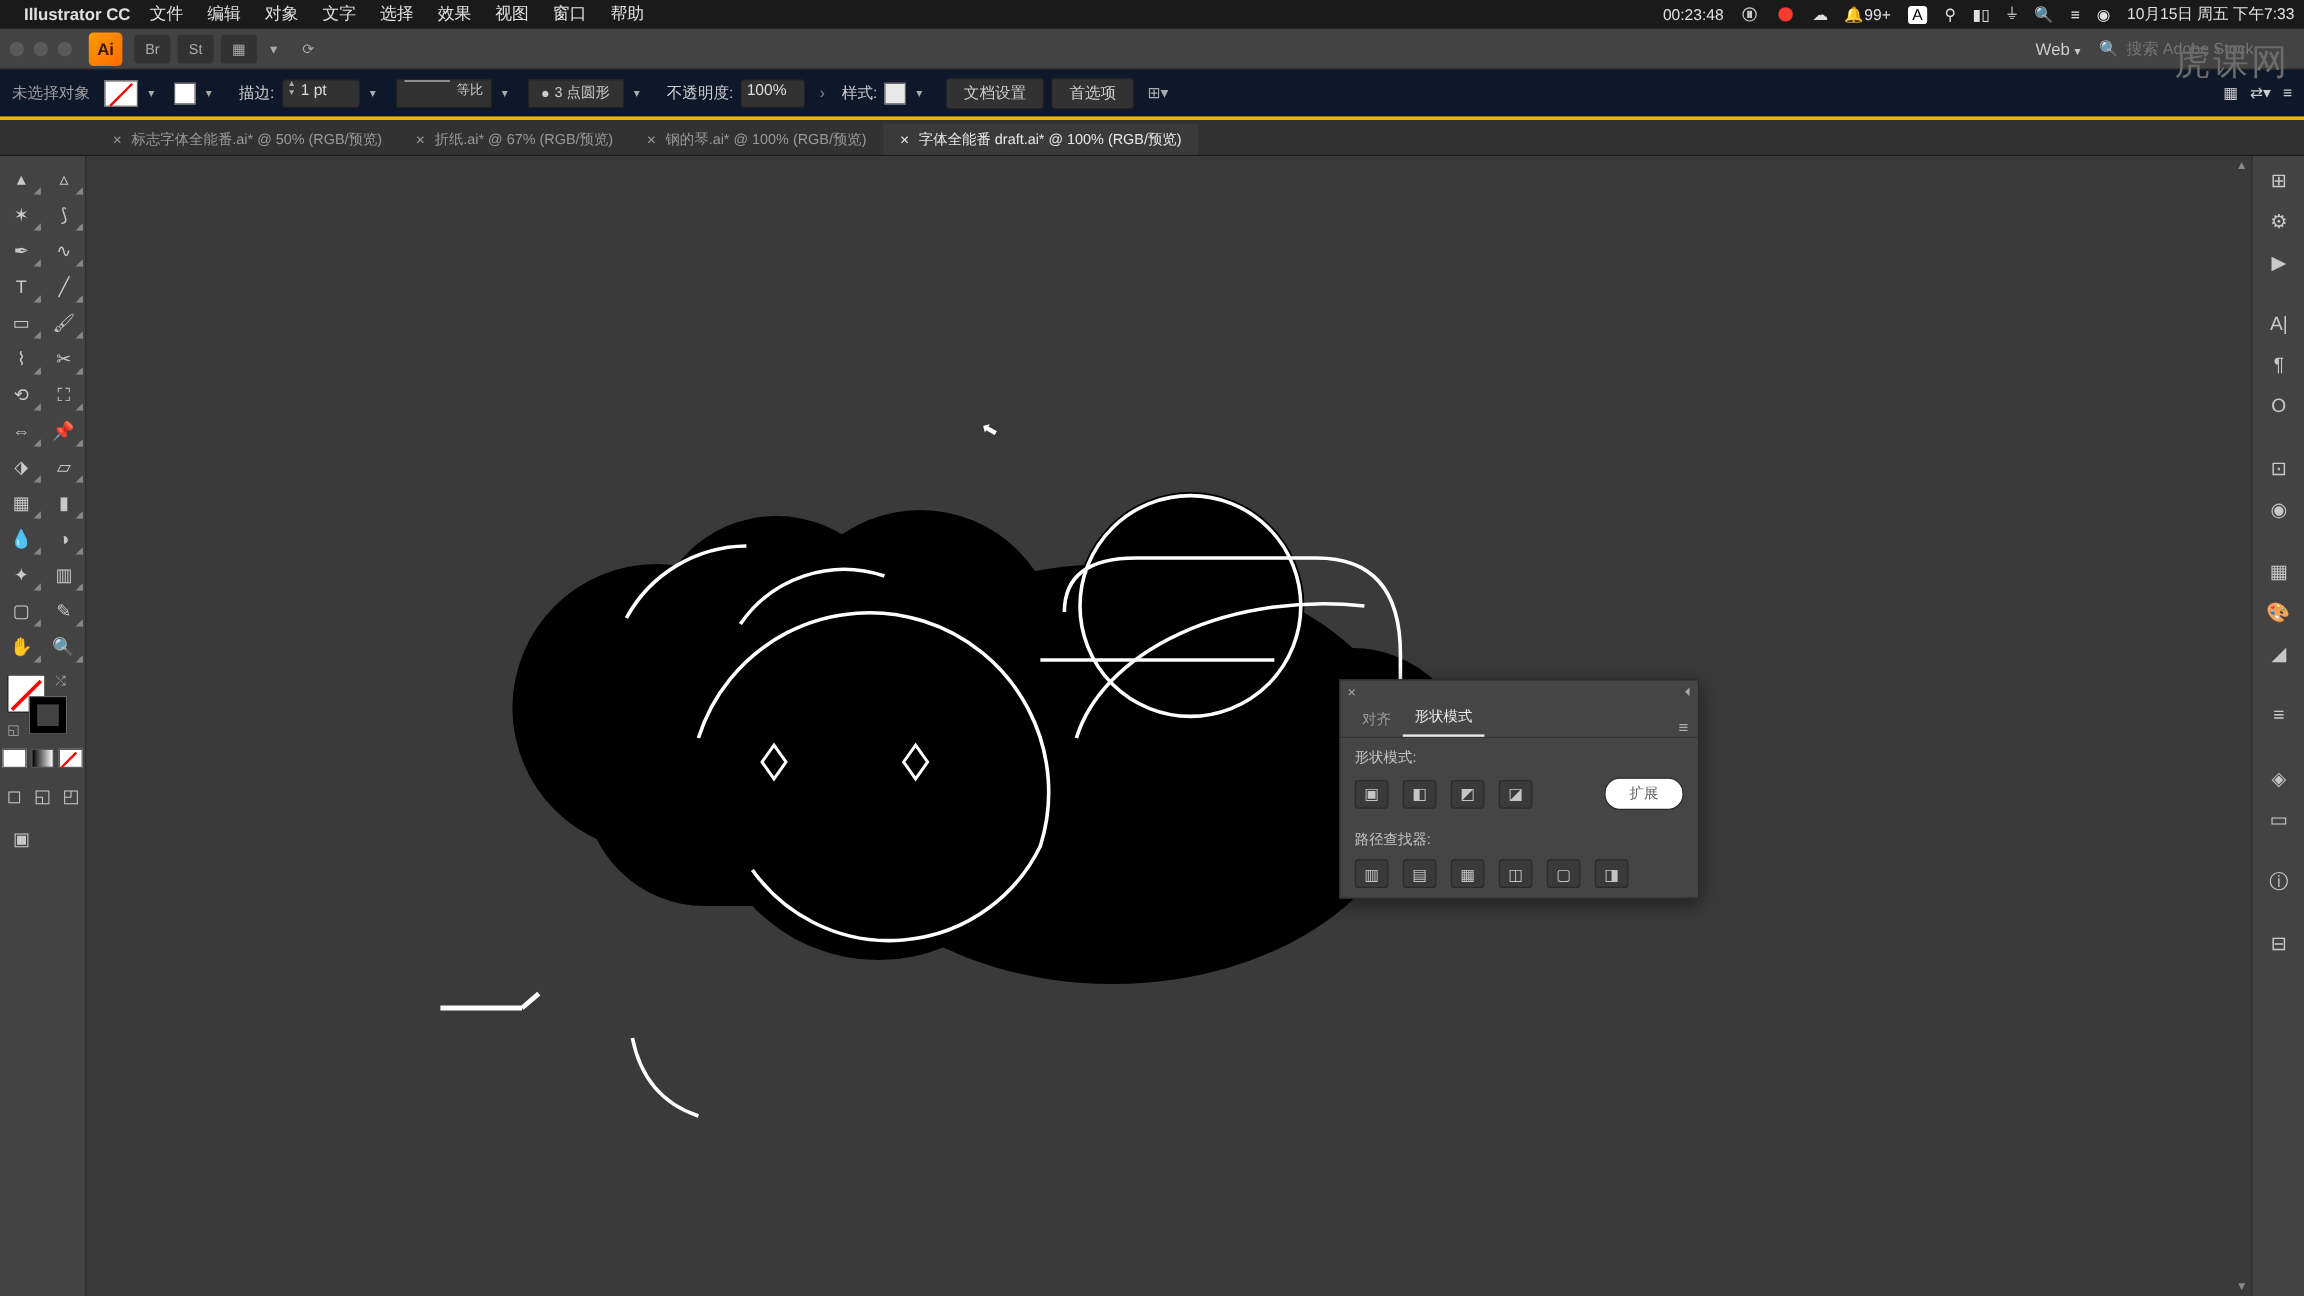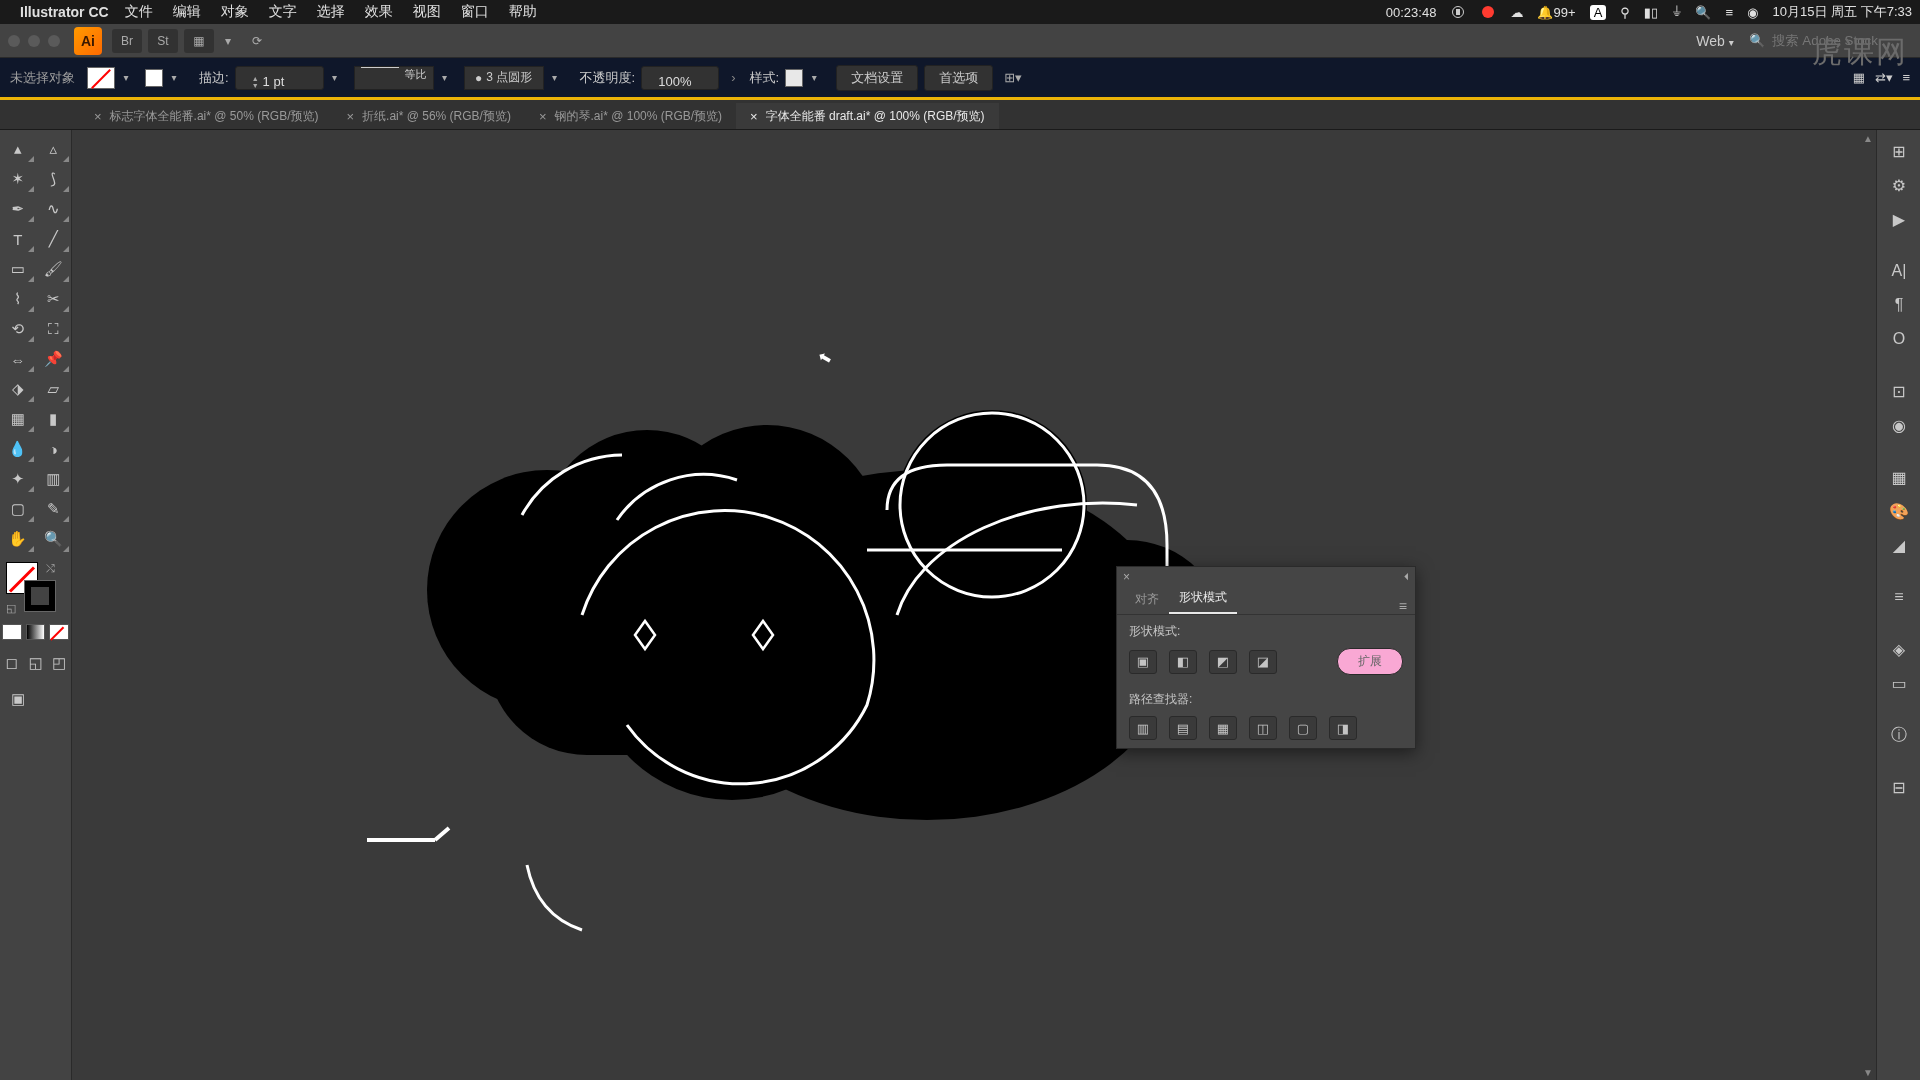--- a/index.html
+++ b/index.html
@@ -25,21 +25,21 @@
 .appbar .search .mag{margin-right:6px}
 .watermark{position:absolute;top:32px;right:12px;color:#6b6b6b;font-size:30px;letter-spacing:2px;pointer-events:none}
 .controlbar{height:42px;background:#0f172a;display:flex;align-items:center;padding:0 10px;border-bottom:3px solid #eab308;font-size:13px;color:#ccc}
 .controlbar .sel-label{color:#9e9e9e;margin-right:12px}
 .swatch{width:28px;height:22px;border:1px solid #666;margin-right:4px;position:relative}
 .swatch.nofill{background:#fff}
 .swatch.nofill:after{content:"";position:absolute;left:0;right:0;top:50%;border-top:2px solid red;transform:rotate(-45deg)}
 .dropdown-arrow{width:14px;height:22px;display:flex;align-items:center;justify-content:center;color:#aaa;margin-right:12px;font-size:10px}
 .swatch.small{width:18px;height:18px;background:#fff}
 .controlbar .lbl{margin:0 6px}
-.spinner{display:flex;align-items:flex-end;background:#323232;border:1px solid #222;border-radius:3px;height:24px;padding:0 16px;margin-right:4px}
+.spinner{display:flex;align-items:flex-start;background:#323232;border:1px solid #222;border-radius:3px;height:24px;padding:0 4px;margin-right:4px}
 .spinner .arrows{display:flex;flex-direction:column;font-size:7px;line-height:7px;color:#aaa;margin-right:4px}
 .spinner input{background:transparent;border:none;color:#ddd;width:44px;font-size:13px;outline:none}
 .stroke-preview{width:80px;height:24px;background:#323232;border:1px solid #222;display:flex;padding:0 6px;margin-right:4px;font-size:11px}
 .stroke-preview .line{flex:1;border-top:1px solid #ccc;margin-right:6px}
 .profile-sel{width:80px;height:24px;background:#323232;border:1px solid #222;display:flex;align-items:center;justify-content:center;font-size:12px;margin-right:4px}
 .btn{height:26px;padding:0 14px;background:#323232;border:1px solid #222;border-radius:3px;display:flex;align-items:center;margin:0 3px;font-size:13px;cursor:pointer}
 .controlbar .right-tools{margin-left:auto;display:flex;align-items:center;gap:10px}
 .tabrow{height:30px;background:#323232;display:flex;align-items:flex-end;padding-left:80px;border-bottom:1px solid #1a1a1a}
 .tab{height:26px;display:flex;align-items:center;padding:0 14px;color:#999;font-size:12px;cursor:pointer;position:relative}
 .tab.active{color:#e8e8e8;background:#3a3a3a}
@@ -71,21 +71,21 @@
 .pf-head .x{cursor:pointer;color:#aaa}
 .pf-head .collapse{margin-left:auto;font-size:10px;color:#aaa}
 .pf-tabs{display:flex;height:28px;align-items:flex-end;padding-left:8px;border-bottom:1px solid #333}
 .pf-tab{padding:6px 10px;color:#9a9a9a;cursor:pointer}
 .pf-tab.active{color:#e8e8e8;border-bottom:2px solid #e8e8e8}
 .pf-opts{margin-left:auto;padding-right:8px;color:#aaa;font-size:14px}
 .pf-section{padding:8px 12px}
 .pf-label{font-size:12px;margin-bottom:8px}
 .pf-row{display:flex;gap:12px;align-items:center}
 .pf-btn{width:28px;height:24px;background:#3a3a3a;border:1px solid #2a2a2a;border-radius:3px;display:flex;align-items:center;justify-content:center;cursor:pointer;font-size:13px}
-.pf-expand{margin-left:auto;padding:4px 20px;background:#f9a8d4;border:1px solid #2a2a2a;border-radius:13px;color:#666;font-size:12px}
+.pf-expand{margin-left:auto;padding:4px 20px;background:#ffffff;border:1px solid #2a2a2a;border-radius:13px;color:#666;font-size:12px}
 .vscroll{position:absolute;top:130px;right:44px;width:16px;bottom:0;background:#3a3a3a}
 .vscroll .up{position:absolute;top:0;width:16px;height:16px;display:flex;align-items:center;justify-content:center;font-size:10px;color:#888}
 .vscroll .down{position:absolute;bottom:0;width:16px;height:16px;display:flex;align-items:center;justify-content:center;font-size:10px;color:#888}
 </style>
 </head>
 <body>
 
 <div class="menubar">
   <span class="apple"></span>
   <span class="app-name">Illustrator CC</span>
@@ -180,21 +180,21 @@
   </div>
 </div>
 
 <div class="tabrow">
   <div class="tab">
       <span class="close">×</span>
       <span>标志字体全能番.ai* @ 50% (RGB/预览)</span>
     </div>
   <div class="tab">
       <span class="close">×</span>
-      <span>折纸.ai* @ 56% (RGB/预览)</span>
+      <span>折纸.ai* @ 67% (RGB/预览)</span>
     </div>
   <div class="tab">
       <span class="close">×</span>
       <span>钢的琴.ai* @ 100% (RGB/预览)</span>
     </div>
   <div class="tab active">
       <span class="close">×</span>
       <span>字体全能番 draft.ai* @ 100% (RGB/预览)</span>
     </div>
 </div>

